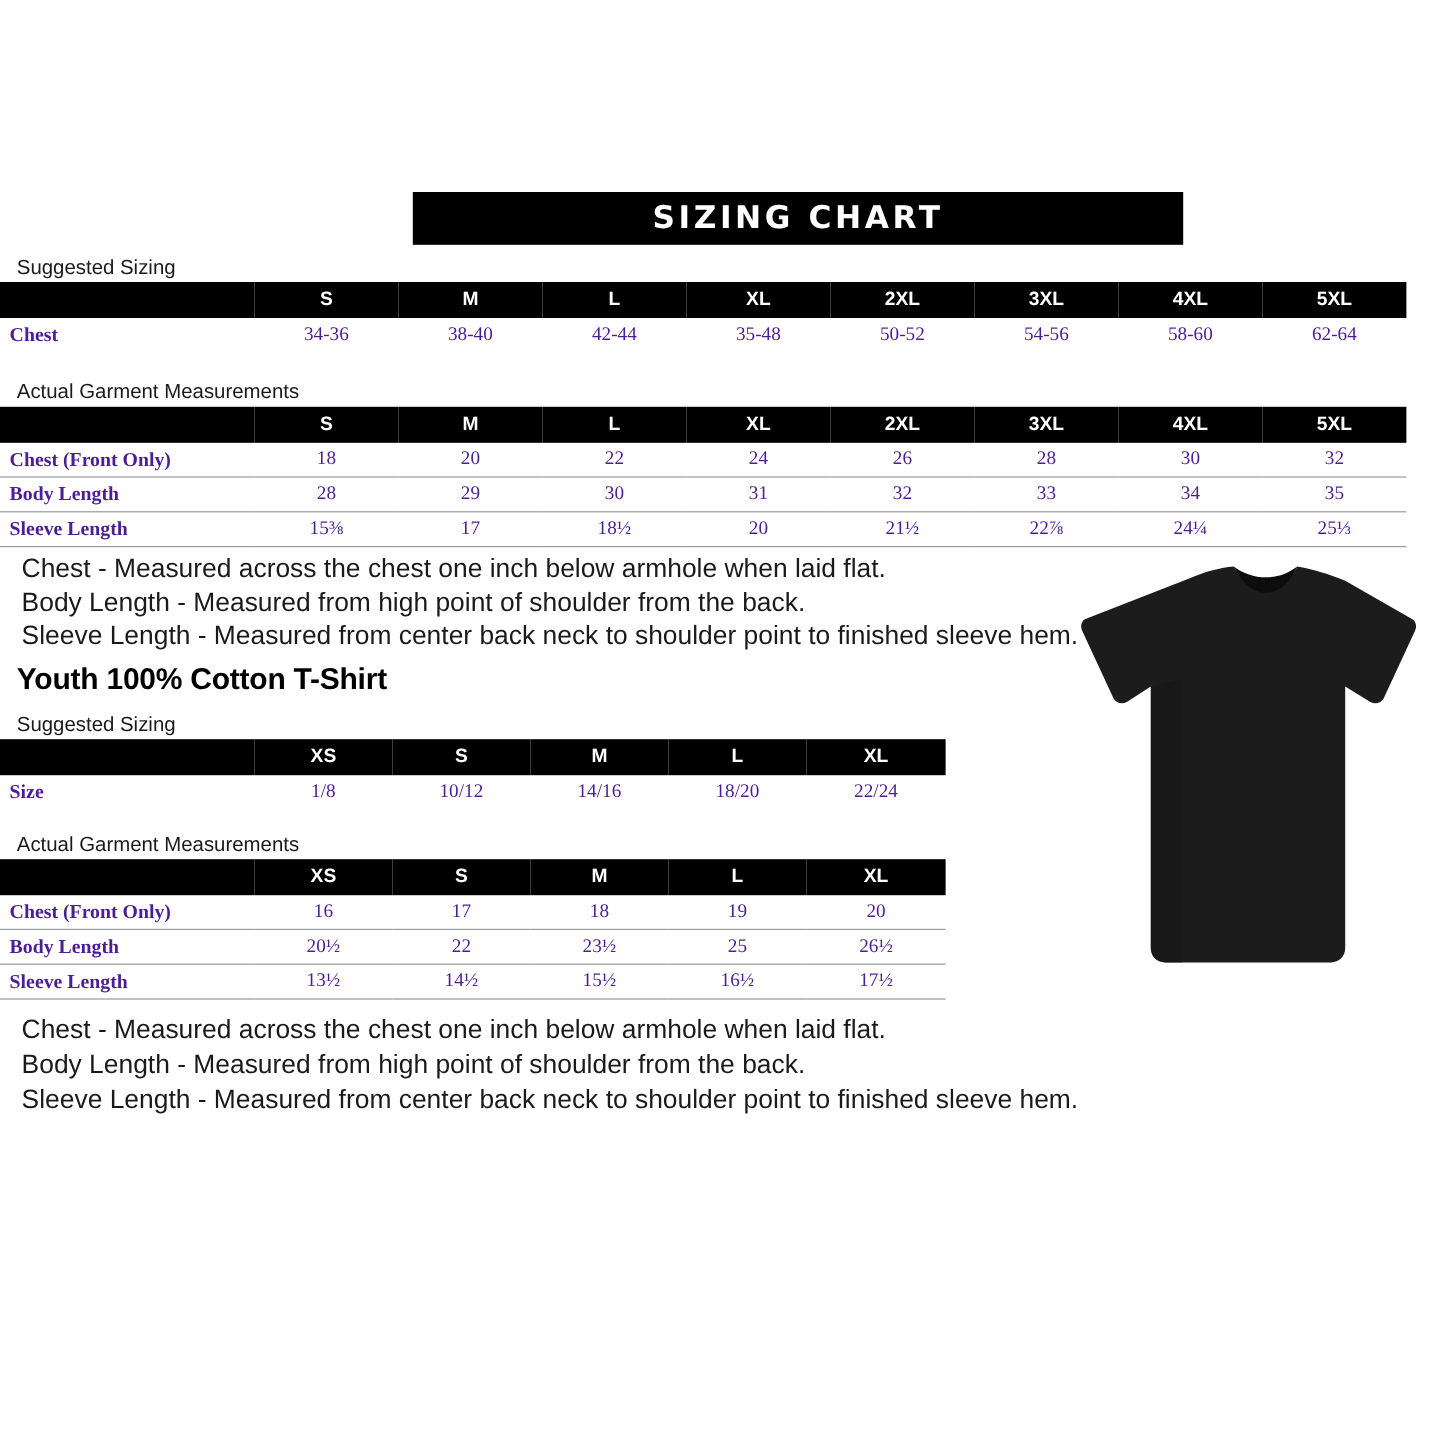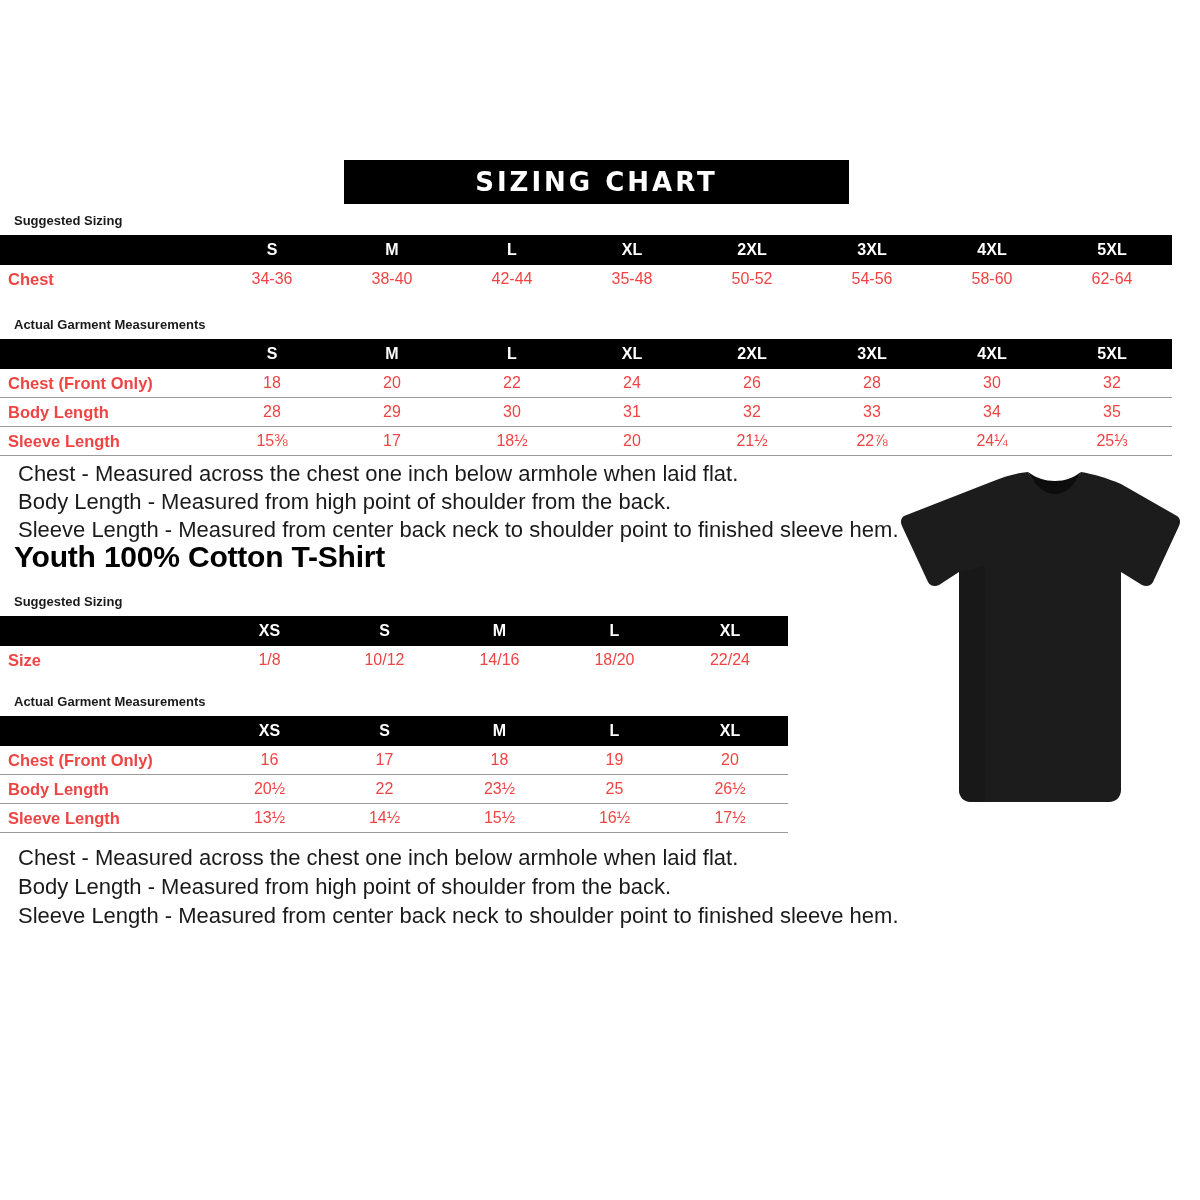--- a/index.html
+++ b/index.html
@@ -36,42 +36,41 @@
     top: 4px;
     font-size: 25px;
     font-weight: 600;
     letter-spacing: -0.2px;
     white-space: nowrap;
   }
   .sizing-chart-bar {
     position: absolute;
     left: 330px;
     top: 0px;
-    width: 505px;
+    width: 642px;
     height: 44px;
     background: #000000;
     display: flex;
     align-items: center;
     justify-content: center;
   }
   .sizing-chart-bar span {
     color: #ffffff;
     font-size: 26px;
     font-weight: 700;
     letter-spacing: 3px;
     font-family: "DejaVu Sans", sans-serif;
   }
 
   
   .section-label {
     position: absolute;
-    font-size: 13px;
+    font-size: 17px;
     color: #1a1a1a;
     white-space: nowrap;
-    font-weight: bold;
   }
 
   
   table.sz {
     position: absolute;
     border-collapse: collapse;
     table-layout: fixed;
   }
   table.sz th, table.sz td {
     padding: 0;
@@ -87,21 +86,22 @@
     font-size: 16px;
     text-align: center;
     height: 30px;
   }
   table.sz thead th.rowlabel {
     text-align: left;
     padding-left: 8px;
   }
   table.sz tbody td {
     text-align: center;
-    color: #ef4444;
+    color: #4c1d95;
+    font-family: Liberation Serif, serif;
   }
   table.sz tbody td.rowlabel {
     text-align: left;
     padding-left: 8px;
     font-weight: 700;
     font-size: 16.5px;
   }
   table.sz tbody tr.ruled td {
     border-bottom: 1px solid #9a9a9a;
     margin-left: 28px;
@@ -112,22 +112,22 @@
     position: absolute;
     font-size: 22px;
     color: #1a1a1a;
     white-space: nowrap;
   }
 
   
   .youth-title {
     position: absolute;
     left: 14px;
-    top: 540px;
-    font-size: 30px;
+    top: 552px;
+    font-size: 25px;
     font-weight: 600;
     letter-spacing: -0.2px;
     white-space: nowrap;
   }
 
   
   .shirt-wrap {
     position: absolute;
     left: 895px;
     top: 470px;

